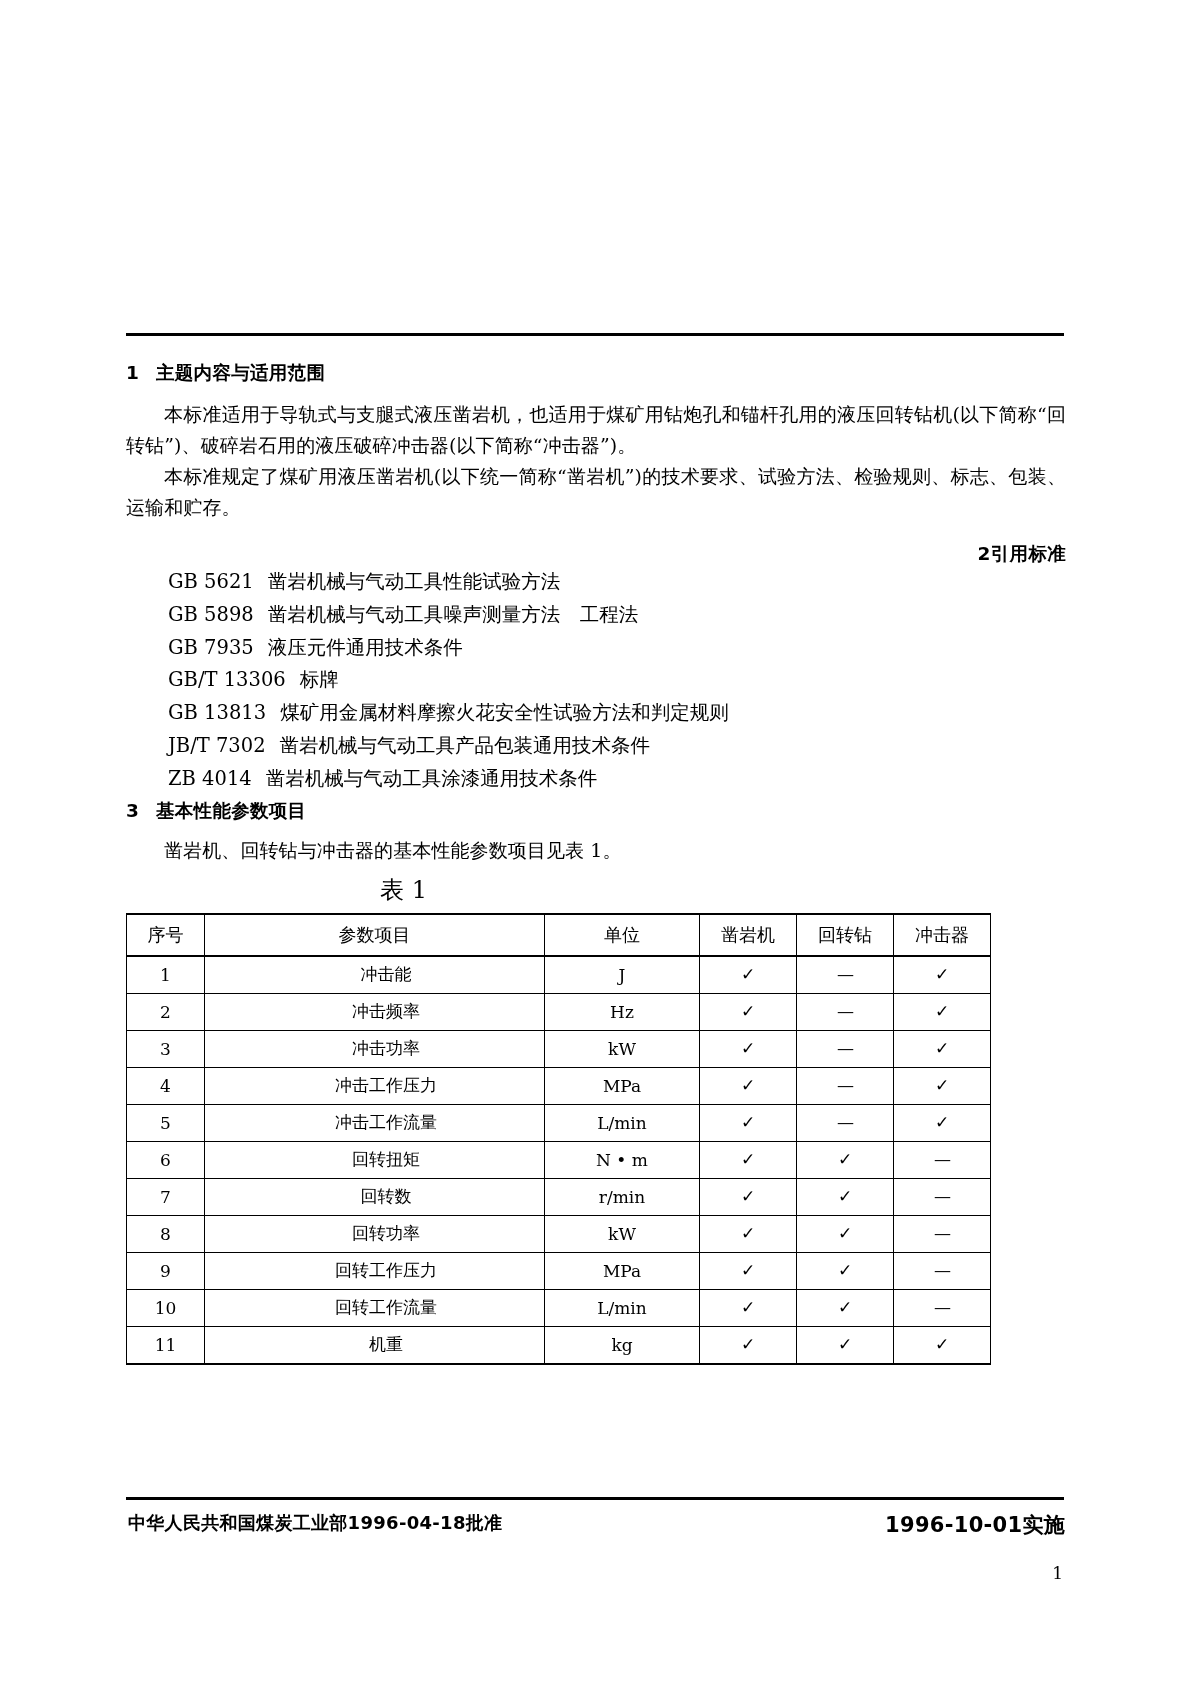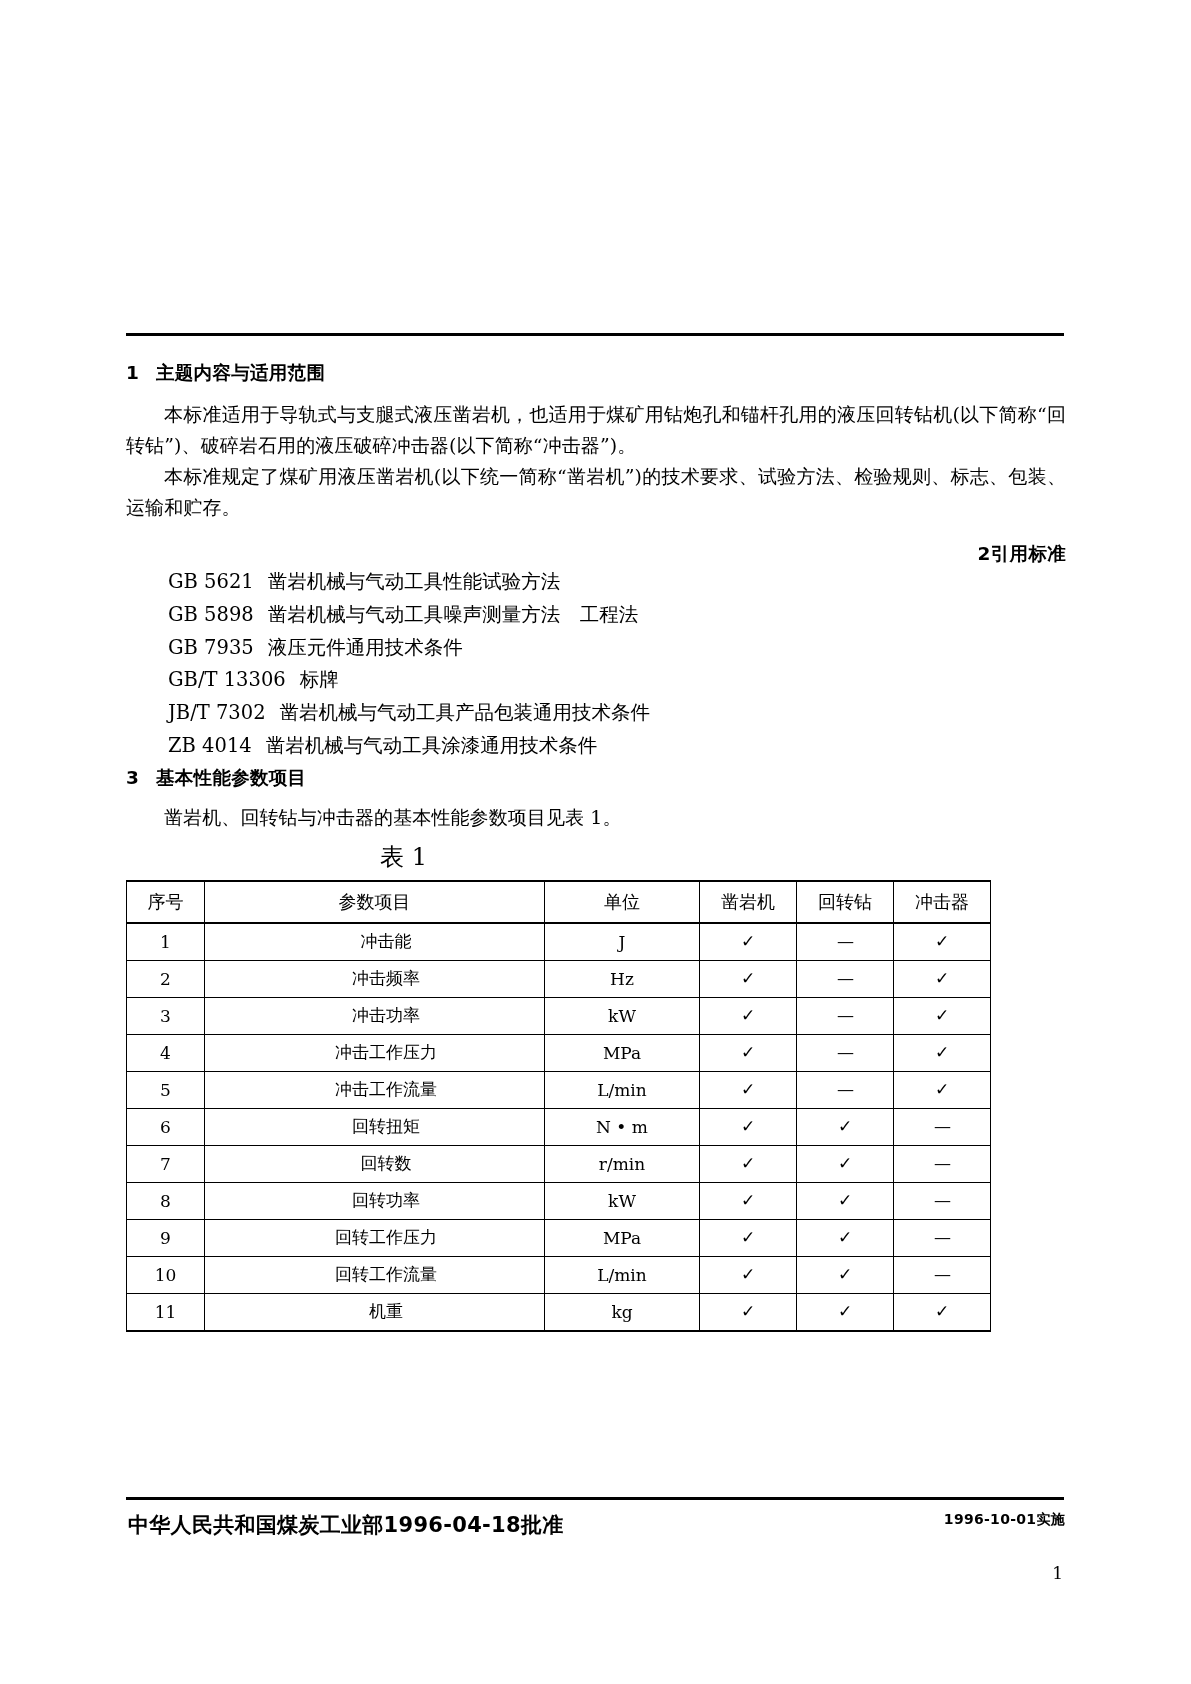--- a/index.html
+++ b/index.html
@@ -176,30 +176,30 @@
   .rule-bottom {
     position: absolute;
     left: 126px; top: 1497px;
     width: 938px;
     height: 0;
     border-top: 3.2px solid #000;
   }
   .footer-left {
     position: absolute;
     left: 128px; top: 1511px;
+    font-size: 18px;
+    font-weight: bold;
+    font-family: "DejaVu Sans", sans-serif;
+    letter-spacing: 0.3px;
+    white-space: nowrap;
+  }
+  .footer-right {
+    position: absolute;
+    right: 126px; top: 1511px;
     font-size: 21px;
-    font-weight: bold;
-    font-family: "DejaVu Sans", sans-serif;
-    letter-spacing: 0.3px;
-    white-space: nowrap;
-  }
-  .footer-right {
-    position: absolute;
-    right: 126px; top: 1511px;
-    font-size: 14px;
     font-weight: bold;
     font-family: "DejaVu Sans", sans-serif;
     letter-spacing: 0.3px;
     white-space: nowrap;
   }
   .page-number {
     position: absolute;
     right: 128px; top: 1563px;
     font-size: 17px;
     font-family: "DejaVu Serif", serif;
@@ -228,20 +228,23 @@
         <span class="ref-code">GB 5621</span><span class="ref-gap"></span><span>凿岩机械与气动工具性能试验方法</span>
       </li>
       <li class="ref-item">
         <span class="ref-code">GB 5898</span><span class="ref-gap"></span><span>凿岩机械与气动工具噪声测量方法　工程法</span>
       </li>
       <li class="ref-item">
         <span class="ref-code">GB 7935</span><span class="ref-gap"></span><span>液压元件通用技术条件</span>
       </li>
       <li class="ref-item">
         <span class="ref-code">GB/T 13306</span><span class="ref-gap"></span><span>标牌</span>
+      </li>
+      <li class="ref-item">
+        <span class="ref-code">GB 13813</span><span class="ref-gap"></span><span>煤矿用金属材料摩擦火花安全性试验方法和判定规则</span>
       </li>
       <li class="ref-item">
         <span class="ref-code">JB/T 7302</span><span class="ref-gap"></span><span>凿岩机械与气动工具产品包装通用技术条件</span>
       </li>
       <li class="ref-item">
         <span class="ref-code">ZB 4014</span><span class="ref-gap"></span><span>凿岩机械与气动工具涂漆通用技术条件</span>
       </li>
     </ul>
 
     <div class="sec-head" style="margin-top:2px;margin-bottom:12px;">

